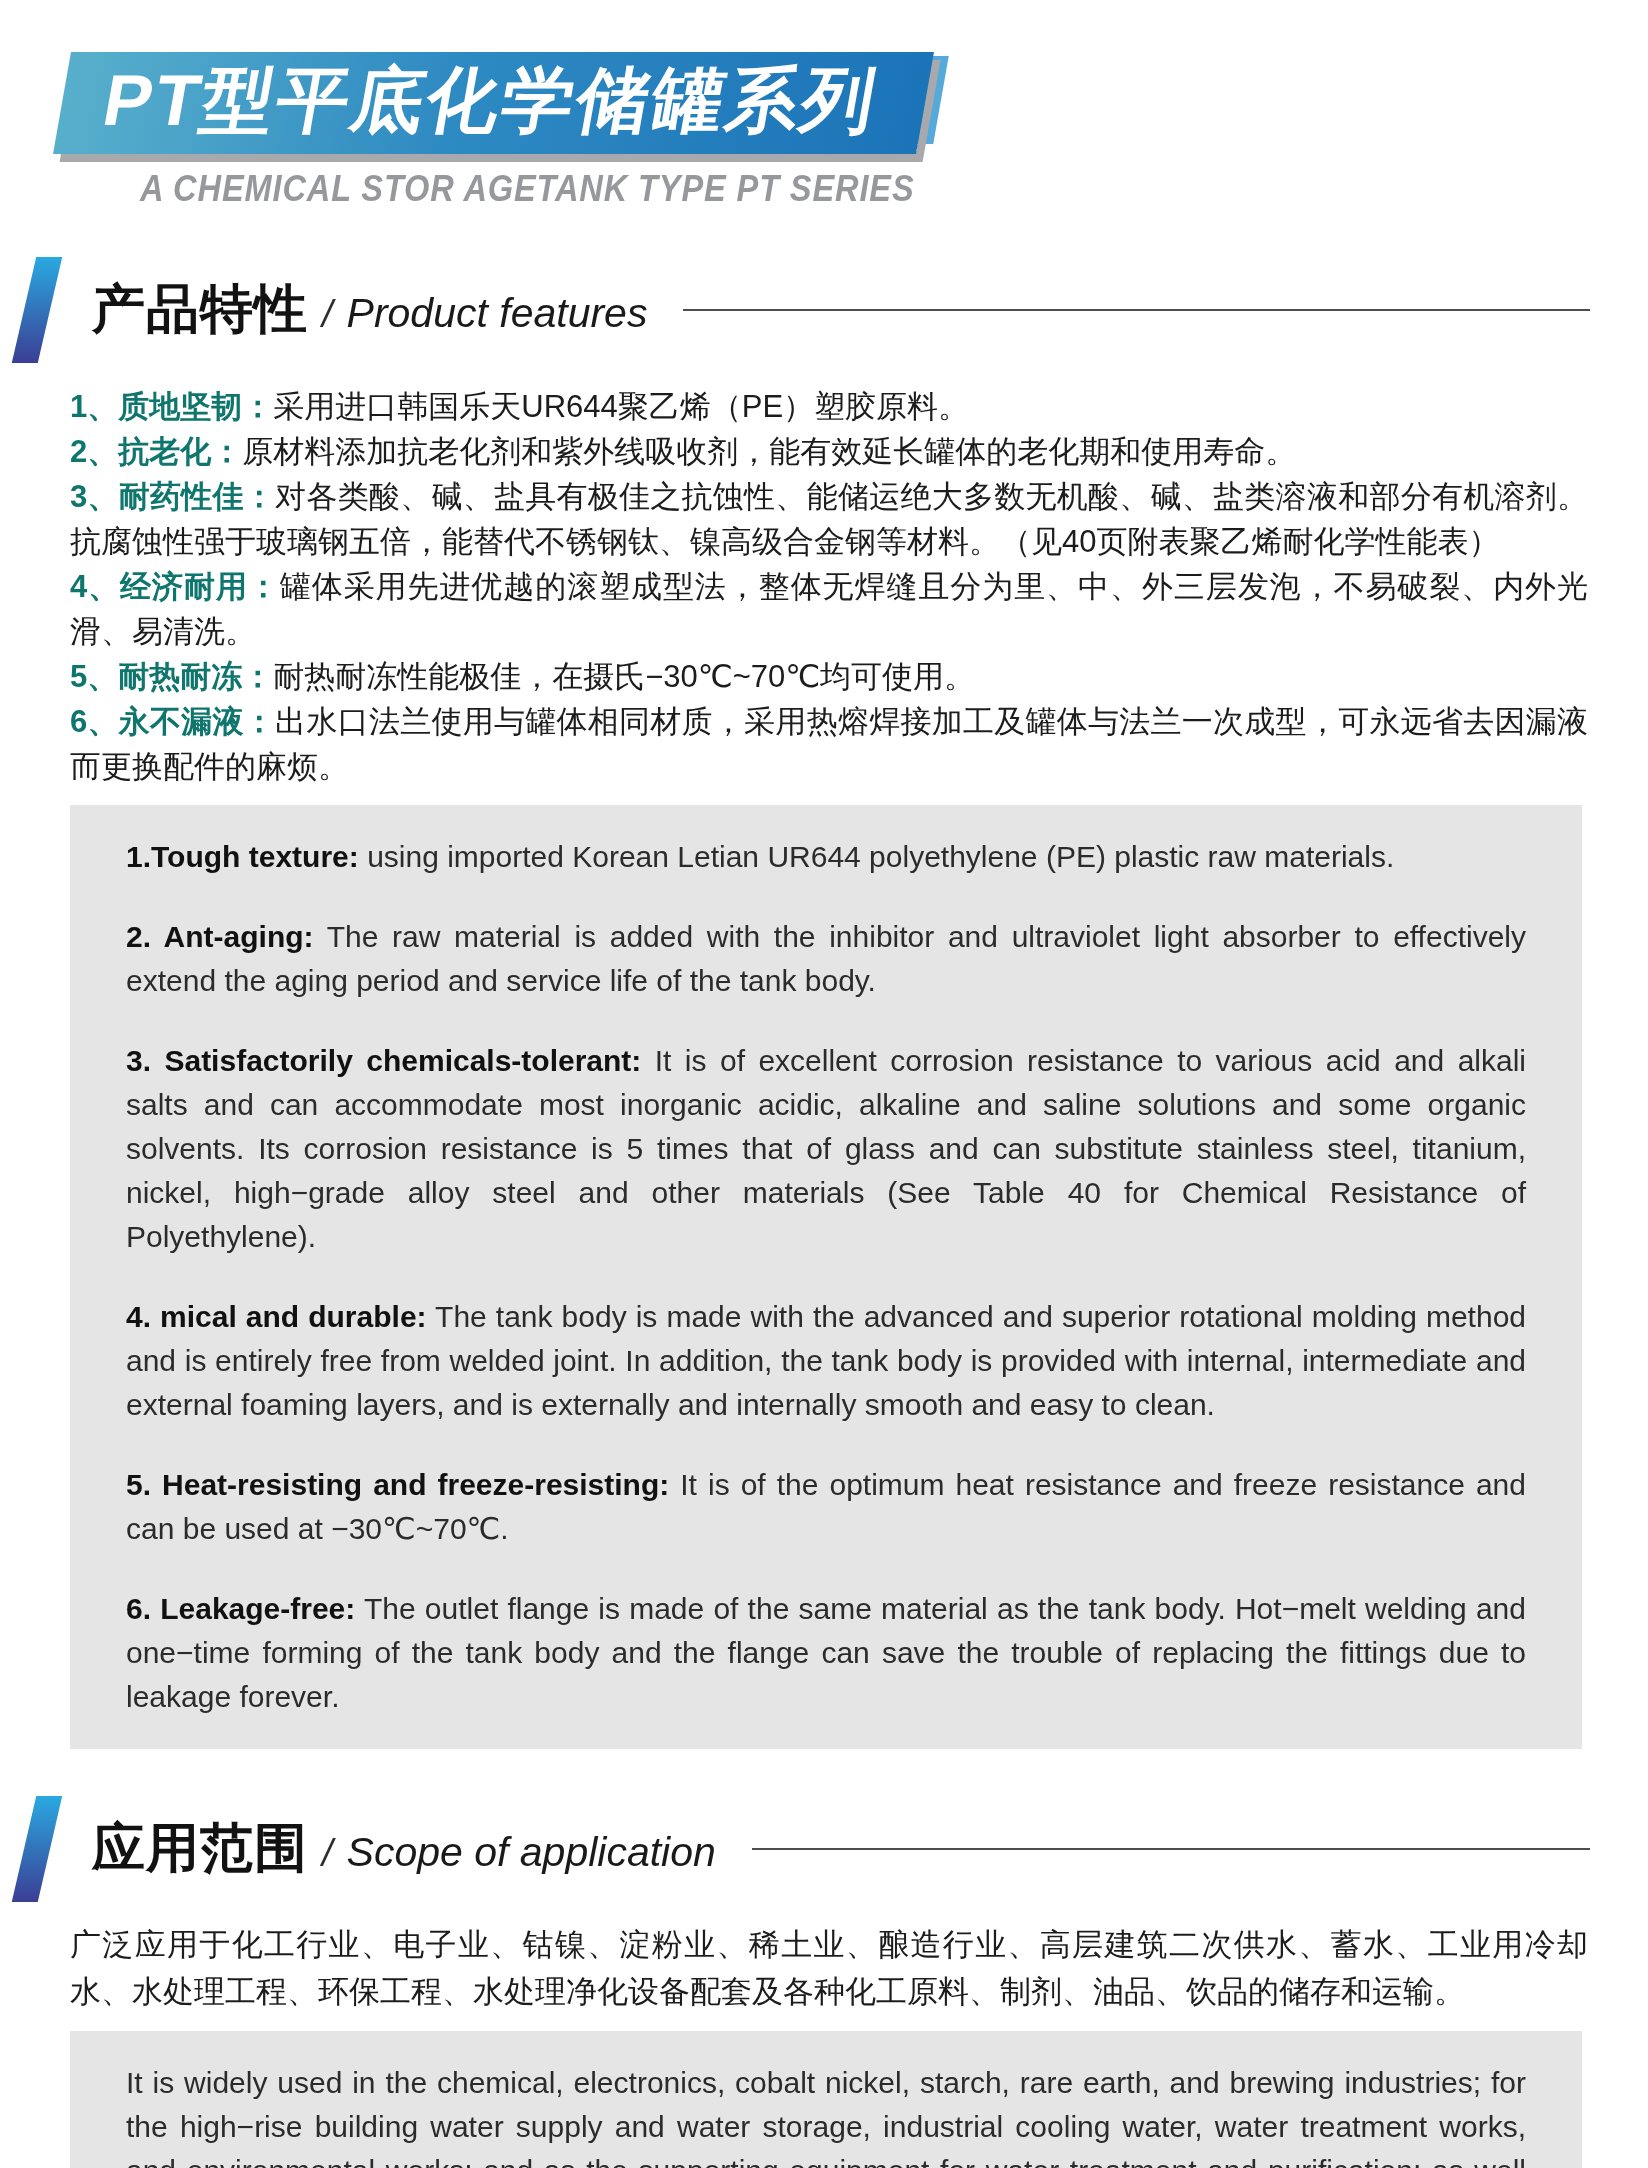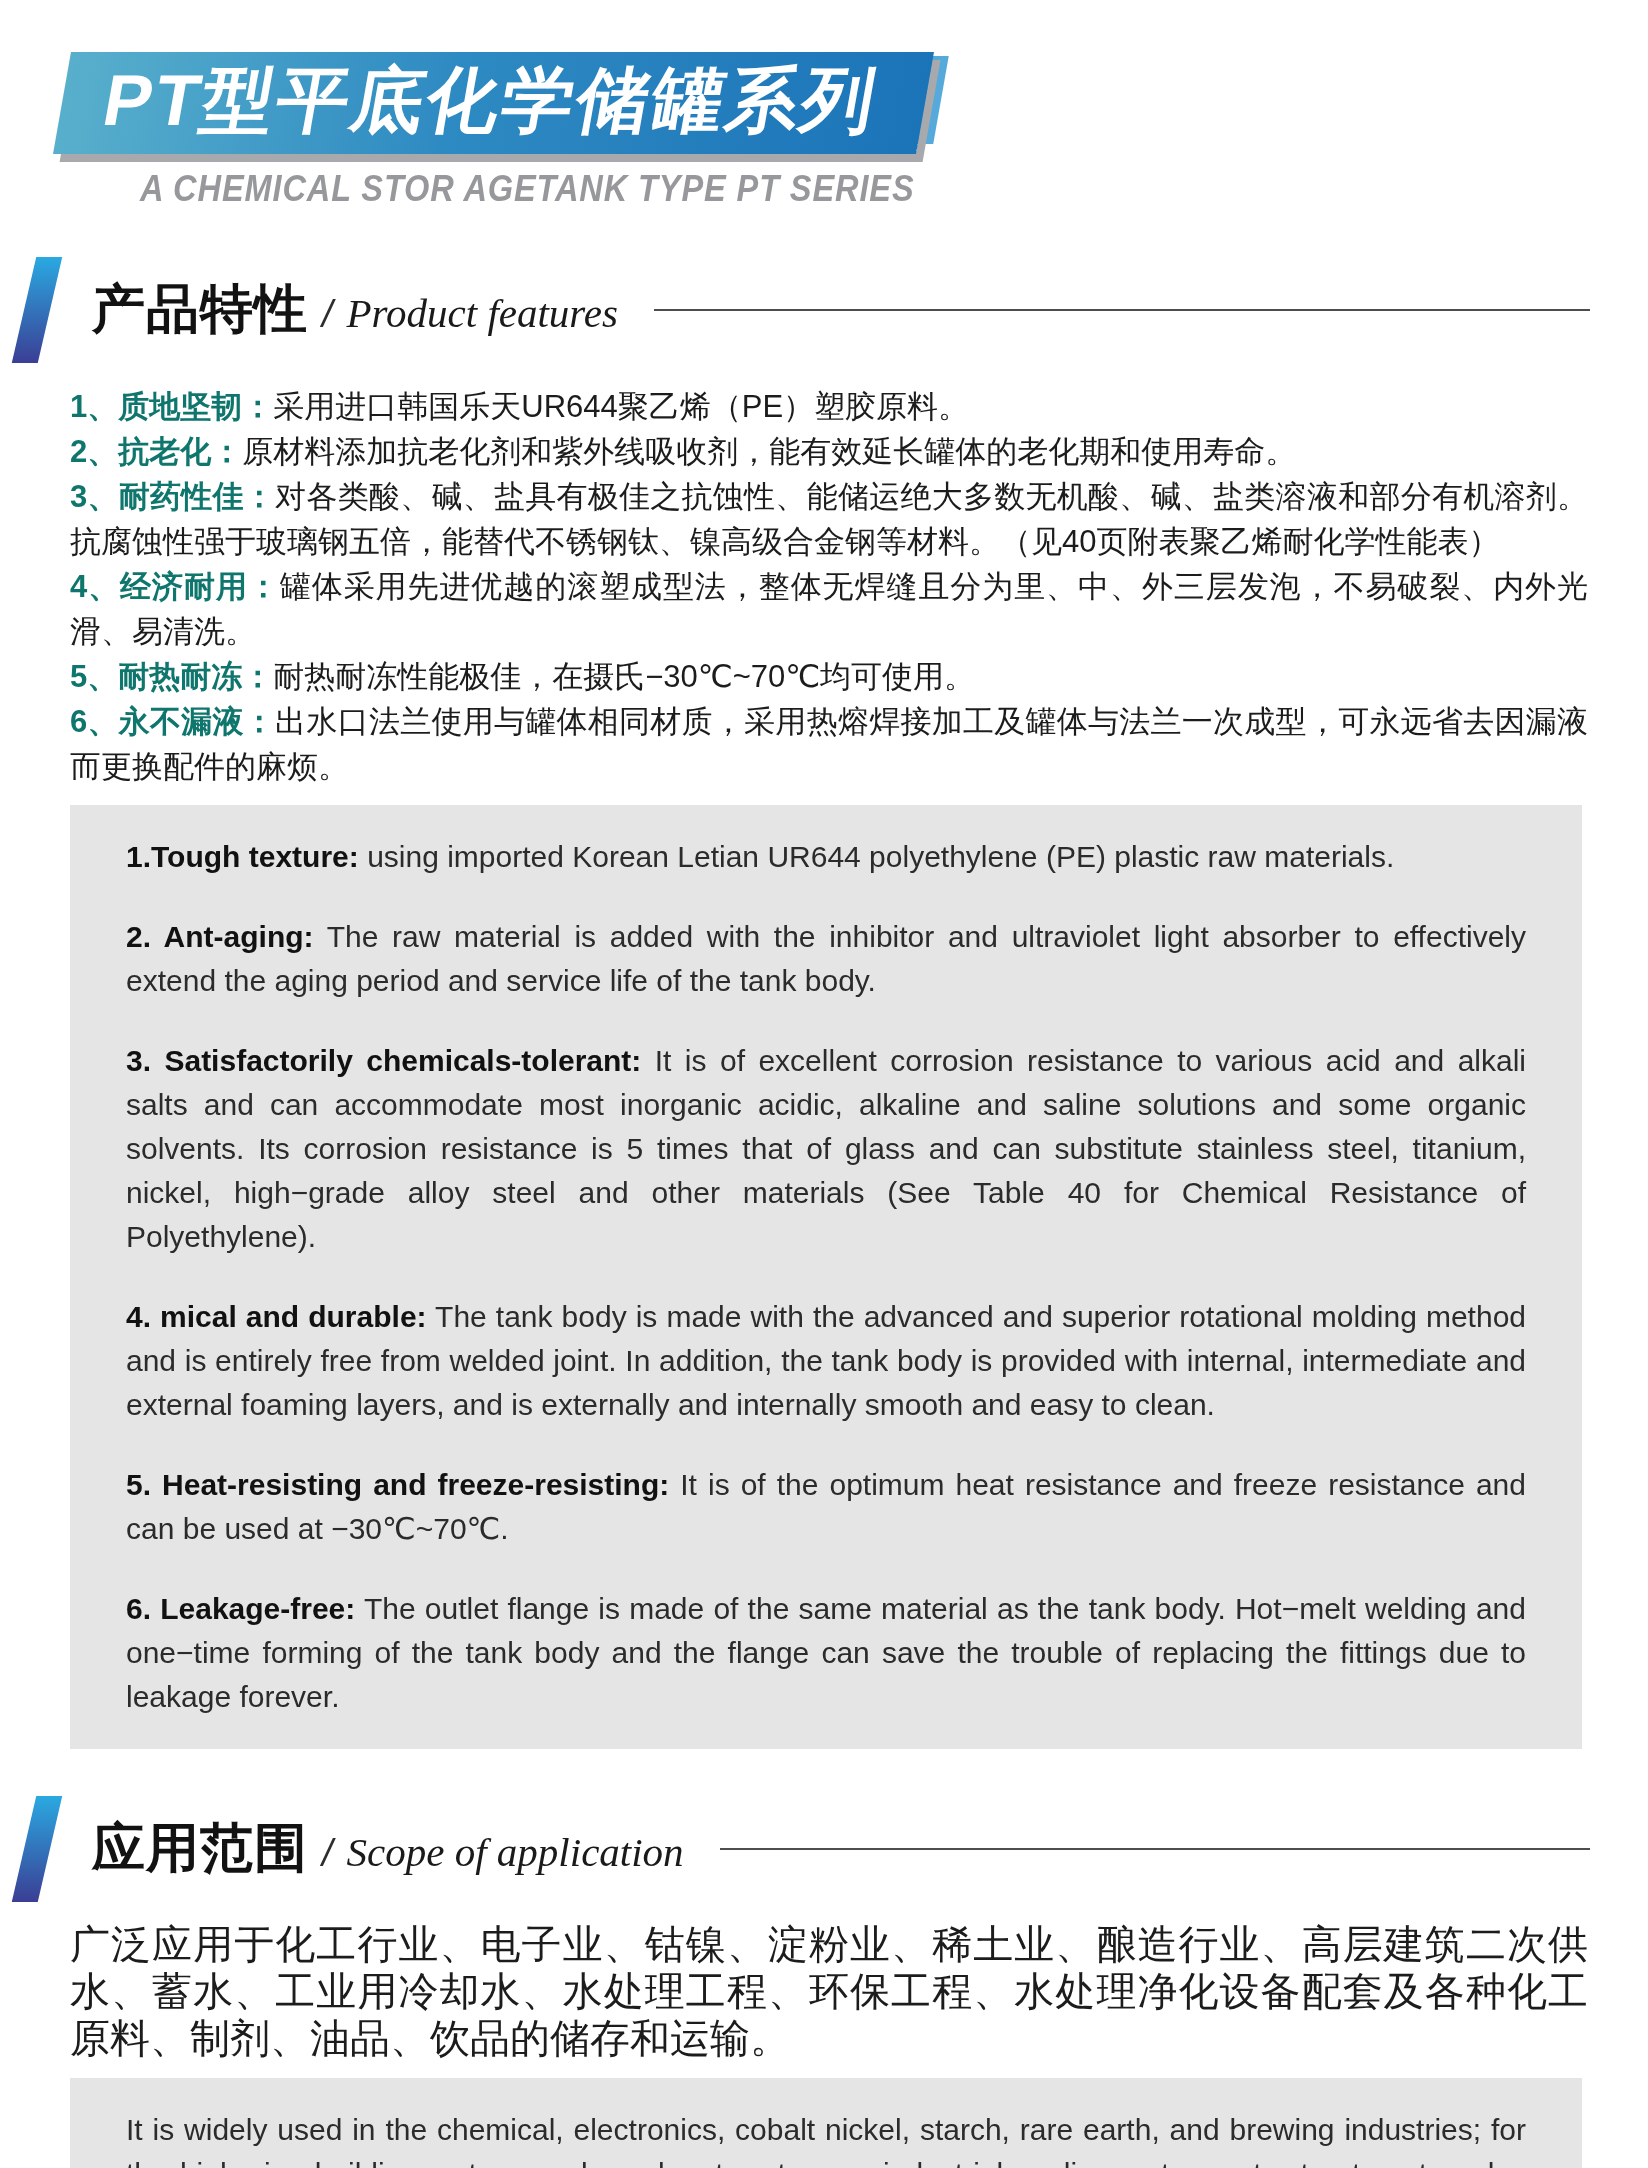--- a/index.html
+++ b/index.html
@@ -36,40 +36,40 @@
   
   .section-head { display:flex; align-items:center; margin:46px 58px 0 24px; height:108px; }
   .accent-bar {
     flex:none; width:26px; height:106px; margin-right:42px;
     background:linear-gradient(180deg,#2AA9E1 0%, #3B3E94 100%);
     transform:skewX(-13deg);
   }
   .section-title { margin:0; display:flex; align-items:baseline; gap:14px; white-space:nowrap; }
   .section-title .zh { font-size:53px; font-weight:bold; color:#121212; letter-spacing:1px; }
   .section-title .sep { font-size:38px; font-style:italic; color:#2d2d2d; font-weight:400; }
-  .section-title .en { font-size:41px; font-style:italic; color:#1A1A1A; font-weight:400;font-family:Liberation Serif, serif; }
+  .section-title .en { font-size:41px; font-style:italic; color:#1A1A1A; font-weight:400; }
   .head-rule { flex:1; border-top:2px solid #4D4D4F; margin-left:36px; align-self:center; }
 
   
   .zh-list { margin:20px 60px 0 70px; font-size:31px; line-height:45px; text-align:justify; color:#1c1c1c; }
   .zh-list p { margin:0; }
   .zh-list b { color:#0f766e;margin-top:37px; }
 
   
   .gray-box {
     margin:16px 66px 0 70px; background:#e5e5e5;
     padding:30px 56px; font-size:30px; line-height:44px;
     text-align:justify; color:#2B2B2B;
   }
   .gray-box p { margin:0 0 36px 0; }
   .gray-box p:last-child { margin-bottom:0; }
   .gray-box b { color:#111; }
 
   
-  .zh-para { margin:18px 60px 0 70px; font-size:40px; line-height:47px; text-align:justify; color:#1c1c1c; }
+  .zh-para { margin:18px 60px 0 70px; font-size:31px; line-height:47px; text-align:justify; color:#1c1c1c; }
 </style>
 </head>
 <body>
 
 <div class="header">
   <div class="banner-wrap">
     <div class="banner-sliver"></div>
     <div class="banner">
       <h1>PT型平底化学储罐系列</h1>
     </div>

